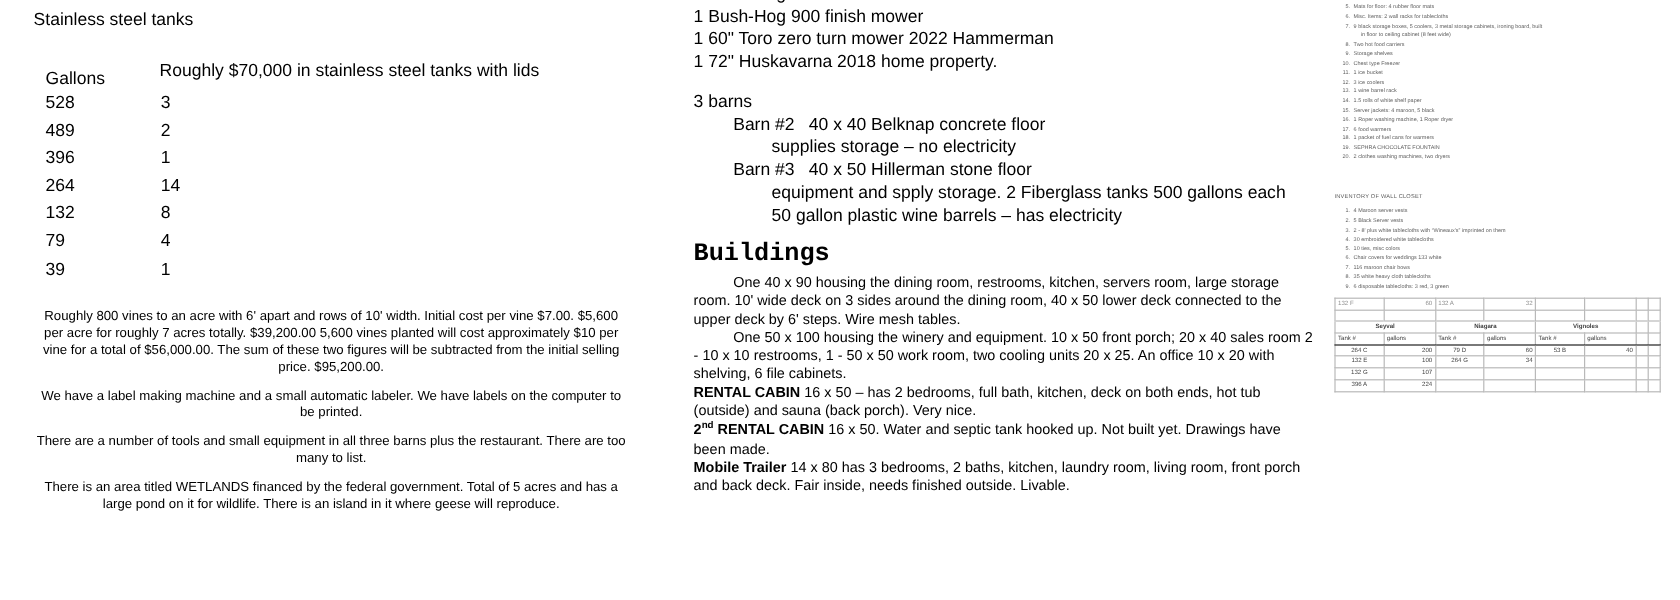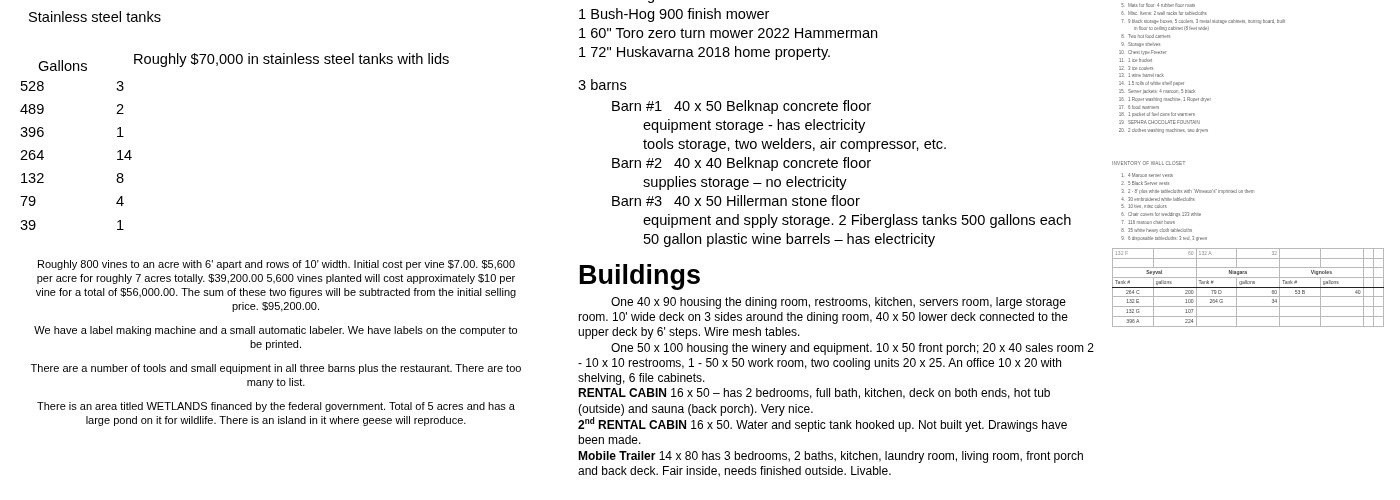--- a/index.html
+++ b/index.html
@@ -14,39 +14,39 @@
   .page{position:relative;width:1400px;height:500px;}
 
   
   .col-left{
     position:absolute;left:0;top:0;width:560px;height:500px;
     font-size:14.6px;line-height:1.3;
   }
   .l-title{position:absolute;left:28px;top:8px;white-space:nowrap;text-align:right;}
   .l-sub{position:absolute;left:133px;top:50px;white-space:nowrap;}
   .l-gallons{position:absolute;left:38px;top:57px;}
-  .tank-table{position:absolute;left:20px;top:79px;border-collapse:collapse;}
+  .tank-table{position:absolute;left:38px;top:79px;border-collapse:collapse;}
   .tank-table td{padding:0 0 8.5px 0;font-size:14.6px;line-height:1;vertical-align:top;}
   .tank-table td.c1{width:96px;}
   .tank-table td.c2{width:60px;}
   .l-paras{position:absolute;left:28px;top:258px;width:496px;}
   .l-paras p{margin:0 0 10px 0;font-size:11px;line-height:1.27;text-align:center;}
 
   
   .col-mid{
     position:absolute;left:578px;top:-14px;width:516px;height:514px;
     font-size:14.6px;line-height:1.3;
   }
   .col-mid .line{white-space:nowrap;}
   .m-blank{height:14px;}
   .barn-block{margin-top:2px;}
   .barn-row{white-space:nowrap;}
   .barn-lbl{display:inline-block;width:96px;padding-left:33px;box-sizing:border-box;}
   .barn-ind{padding-left:65px;}
-  .m-h2{font-size:27px;font-weight:bold;margin:9px 0 2px 0;}
+  .m-h2{font-size:21px;font-weight:bold;margin:9px 0 2px 0;font-family:Liberation Mono, monospace;}
   .m-p{margin:0;font-size:12px;line-height:1.275;}
   .m-p.ind{text-indent:33px;}
   b.m-b{font-weight:bold;}
   sup.ord{font-size:0.68em;vertical-align:super;font-weight:bold;}
 
   
   .col-right{
     position:absolute;left:1112px;top:0;width:288px;height:500px;
     color:#5e5e5e;
     font-size:4.55px;line-height:1.72;
@@ -140,25 +140,20 @@
 
     <div class="line">2 Bush-Hog mowers</div>
     <div class="line">1 Bush-Hog 900 finish mower</div>
     <div class="line">1 60" Toro zero turn mower 2022 Hammerman</div>
     <div class="line">1 72" Huskavarna 2018 home property.</div>
 
     <div class="m-blank"></div>
 
     <div class="line">3 barns</div>
 
-    <div class="barn-block">
-      <div class="barn-row"><span class="barn-lbl">Barn #1</span><span>40 x 50 Belknap concrete floor</span></div>
-      <div class="barn-ind">equipment storage - has electricity</div>
-      <div class="barn-ind">tools storage, two welders, air compressor, etc.</div>
-    </div>
 
     <div>
       <div class="barn-row"><span class="barn-lbl">Barn #2</span><span>40 x 40 Belknap concrete floor</span></div>
       <div class="barn-ind">supplies storage – no electricity</div>
     </div>
 
     <div>
       <div class="barn-row"><span class="barn-lbl">Barn #3</span><span>40 x 50 Hillerman stone floor</span></div>
       <div class="barn-ind">equipment and spply storage. 2 Fiberglass tanks 500 gallons each</div>
       <div class="barn-ind">50 gallon plastic wine barrels – has electricity</div>

